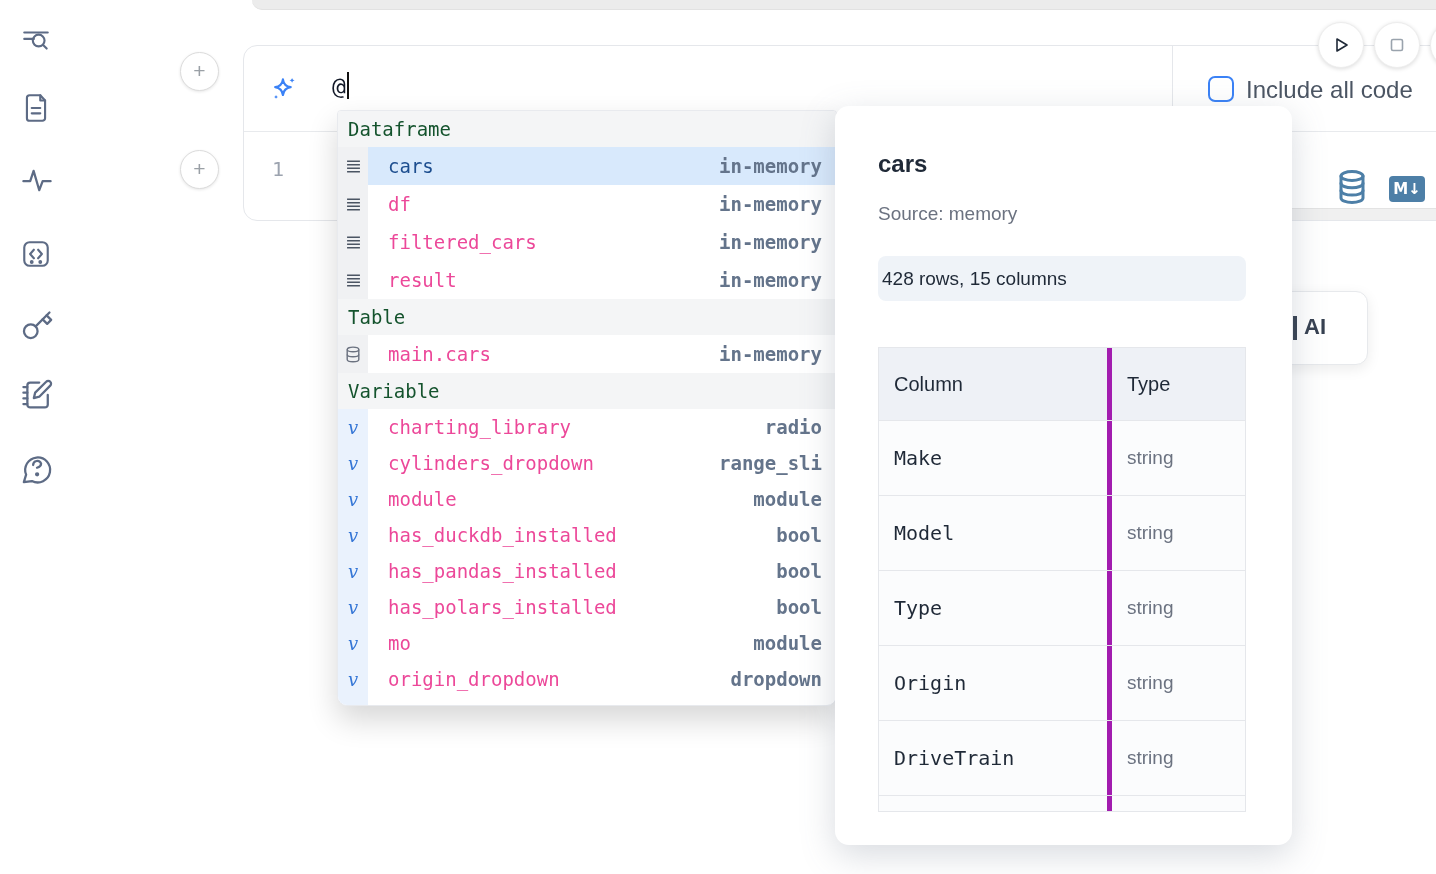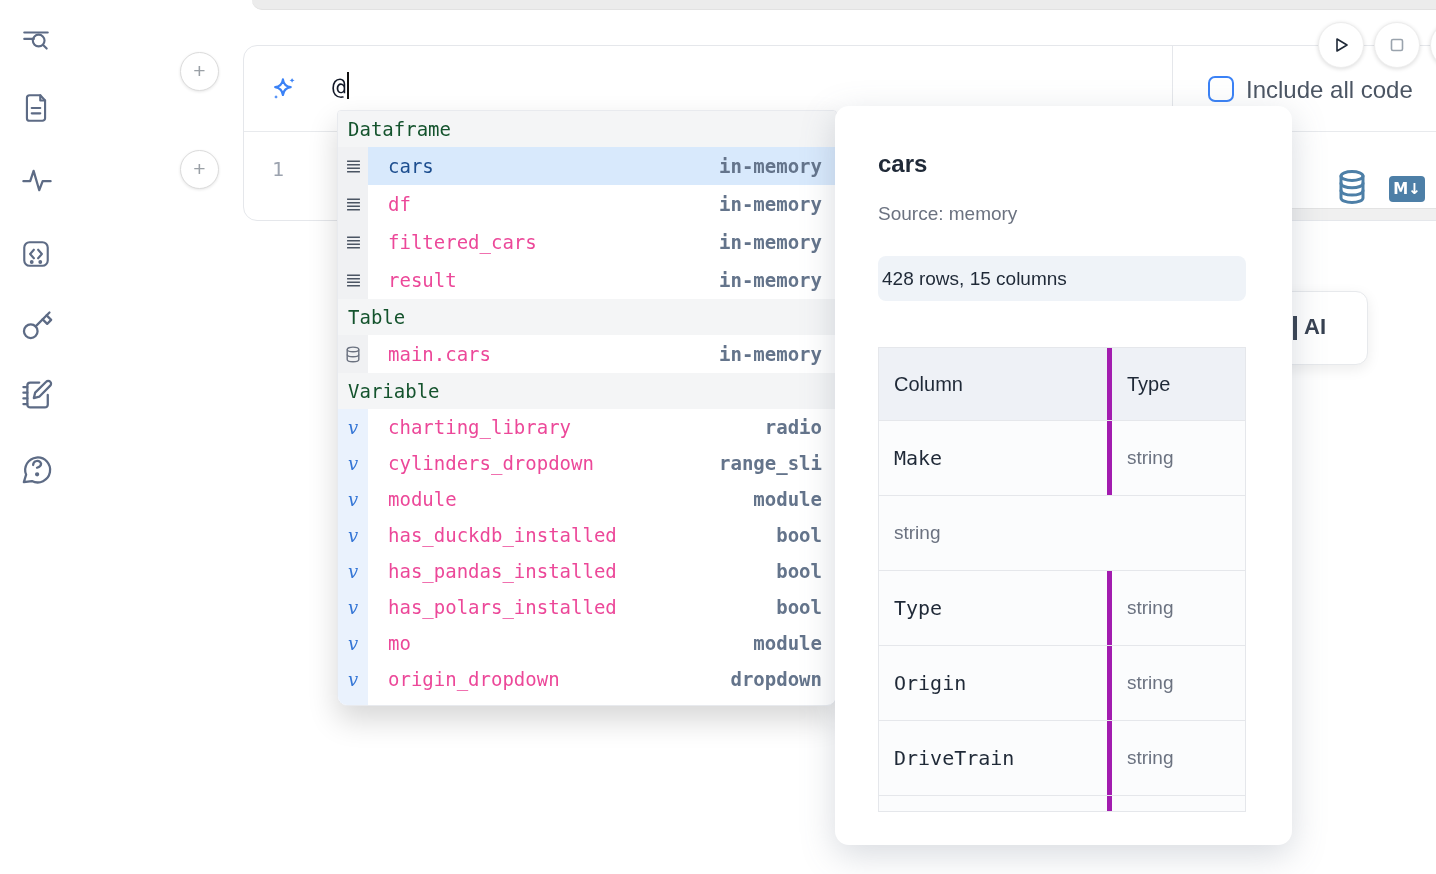--- a/index.html
+++ b/index.html
@@ -354,20 +354,23 @@
       </div>
       <div class="pt-row">
         <div class="pt-c1">
             <span class="pt-col">Make</span>
           </div>
         <div class="pt-c2">
             <span class="pt-type">string</span>
           </div>
       </div>
       <div class="pt-row">
+        <div class="pt-c1">
+            <span class="pt-col">Model</span>
+          </div>
         <div class="pt-c2">
             <span class="pt-type">string</span>
           </div>
       </div>
       <div class="pt-row">
         <div class="pt-c1">
             <span class="pt-col">Type</span>
           </div>
         <div class="pt-c2">
             <span class="pt-type">string</span>

